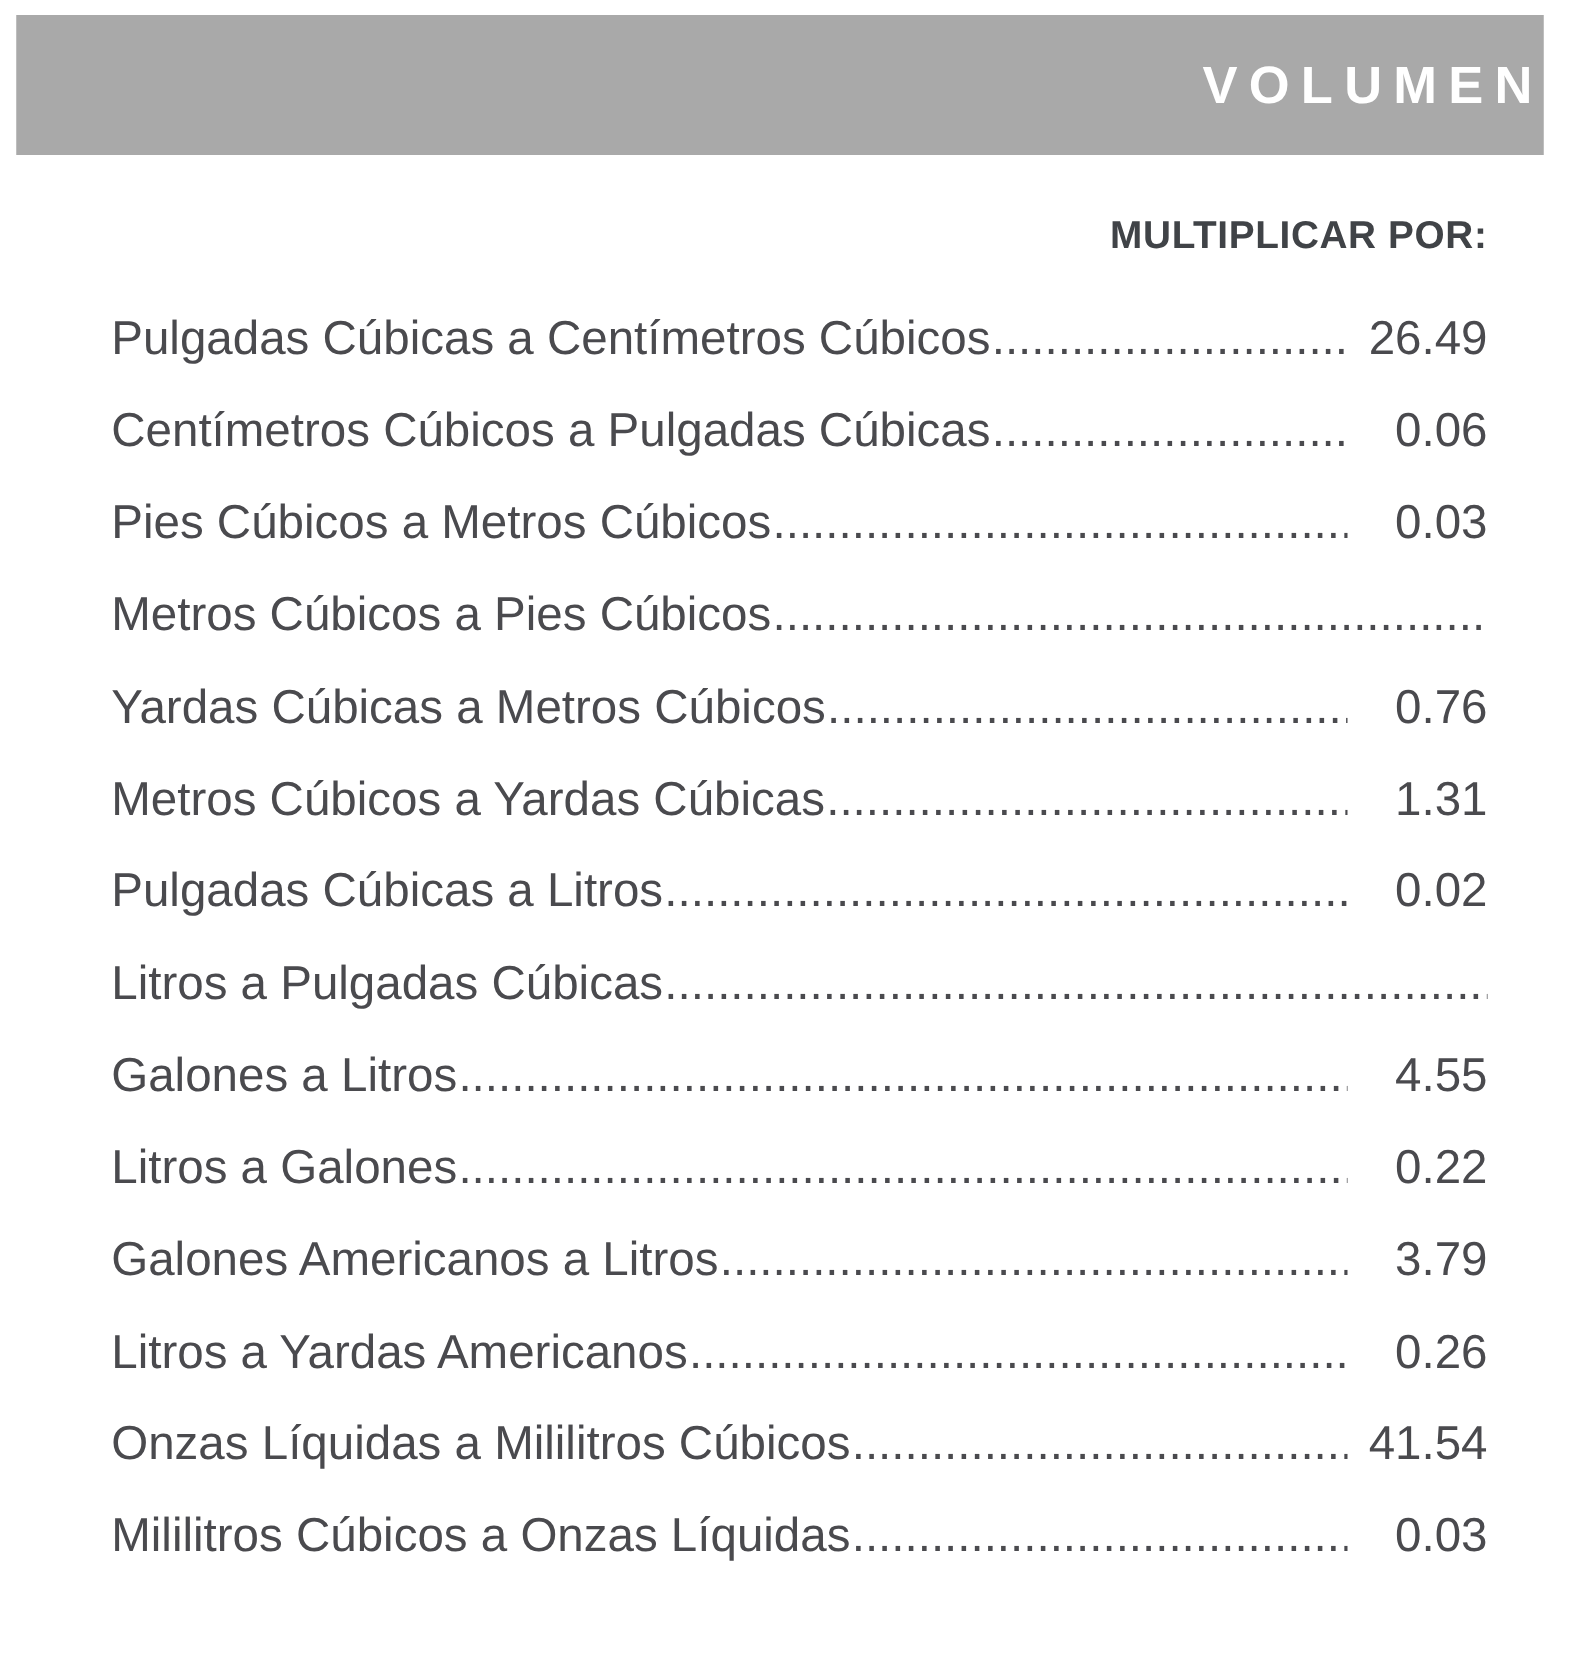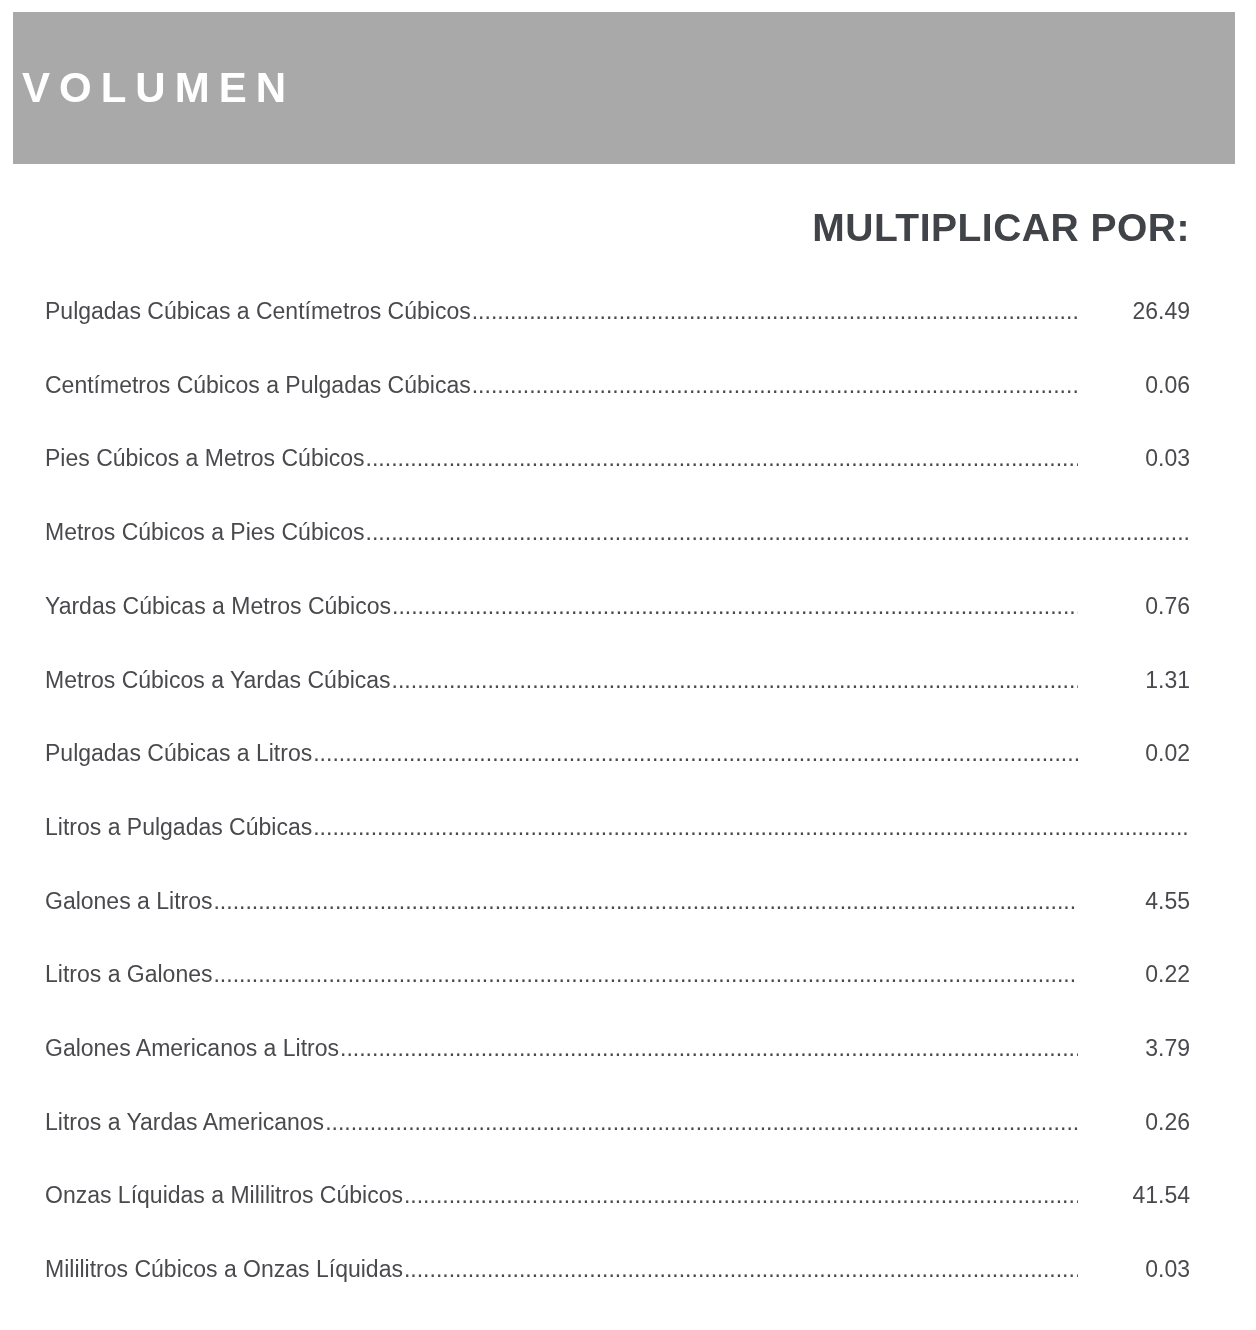--- a/index.html
+++ b/index.html
@@ -9,51 +9,52 @@
   }
   body {
     width: 1256px;
     height: 1330px;
     font-family: "Liberation Sans", sans-serif;
     color: #4a4a4e;
     overflow: hidden;
   }
   .title-bar {
     margin: 12px 21px 0 13px;
-    height: 152px;
+    height: 112px;
     background: #a9a9a9;
     display: flex;
     align-items: center;
-    justify-content: flex-start;
+    justify-content: flex-end;
   }
   .title-bar h1 {
     margin: 0;
     padding-left: 9px; 
     color: #ffffff;
     font-size: 42px;
     font-weight: 700;
     letter-spacing: 9px;
   }
   .col-header {
     margin: 46px 66px 0 0;
     text-align: right;
-    font-size: 39px;
+    font-size: 31px;
     line-height: 36px;
     font-weight: 700;
     color: #404347;
     letter-spacing: 0.5px;
   }
   .rows {
     margin: 29px 66px 0 45px;
   }
   .row {
     display: flex;
     line-height: 73.7px;
-    font-size: 23px;
+    font-size: 38px;
     color: #4a4a4e;
+    margin-left: 44px;
   }
   .label {
     white-space: nowrap;
     flex: 0 0 auto;
   }
   .dots {
     flex: 1 1 auto;
     overflow: hidden;
     white-space: nowrap;
     margin-left: 1px;

